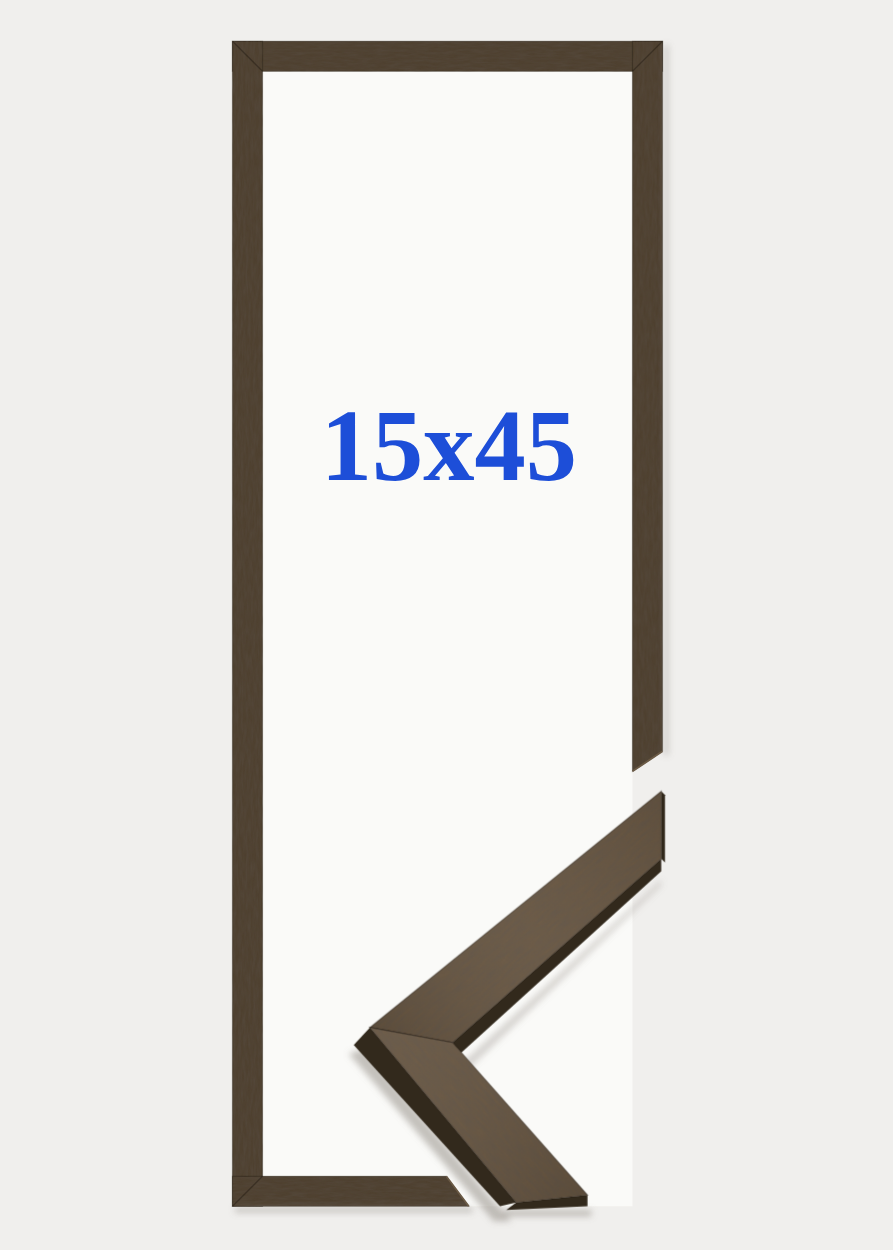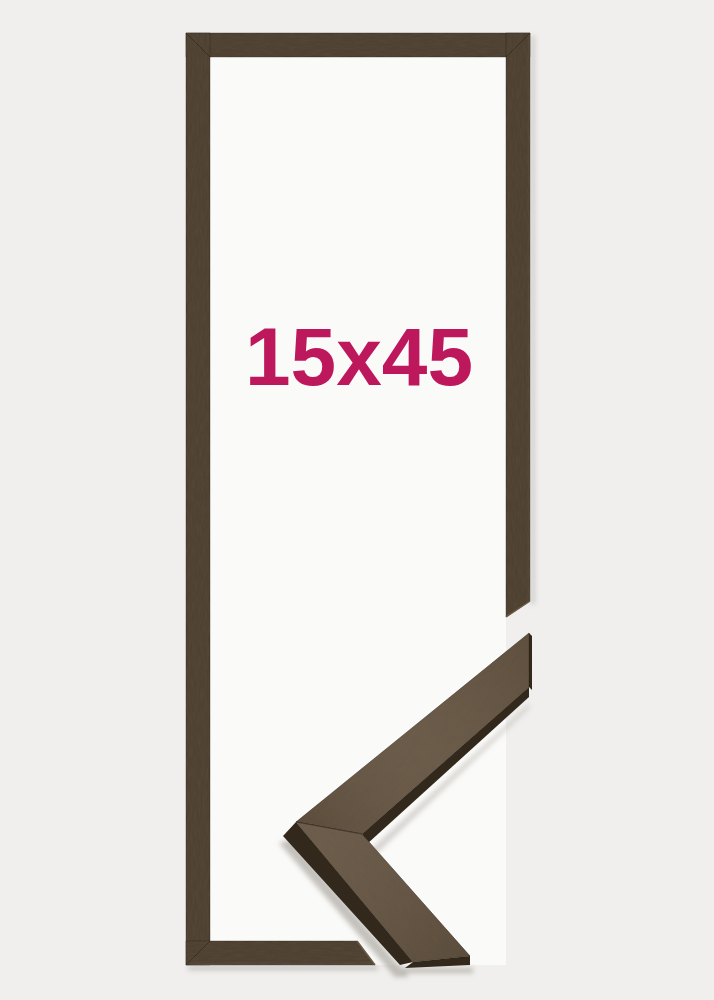--- a/index.html
+++ b/index.html
@@ -8,26 +8,26 @@
     width:714px;height:1000px;
     overflow:hidden;
     font-family:"Liberation Sans", sans-serif;
     background:#f0efed;
   }
   .stage svg{position:absolute;left:0;top:0;display:block;}
   .size-label{
     position:absolute;
     left:359px;top:316px;
     transform:translateX(-50%);
-    font-family:Liberation Sans, sans-serif;
+    font-family:Liberation Serif, serif;
     font-weight:700;
     font-size:82px;
     line-height:1;
     letter-spacing:0px;
-    color:#be185d;
+    color:#1d4ed8;
     white-space:nowrap;
     user-select:none;
   }
 </style>
 </head>
 <body>
 
 <div class="stage">
 
 <svg width="714" height="1000" viewBox="0 0 714 1000">

